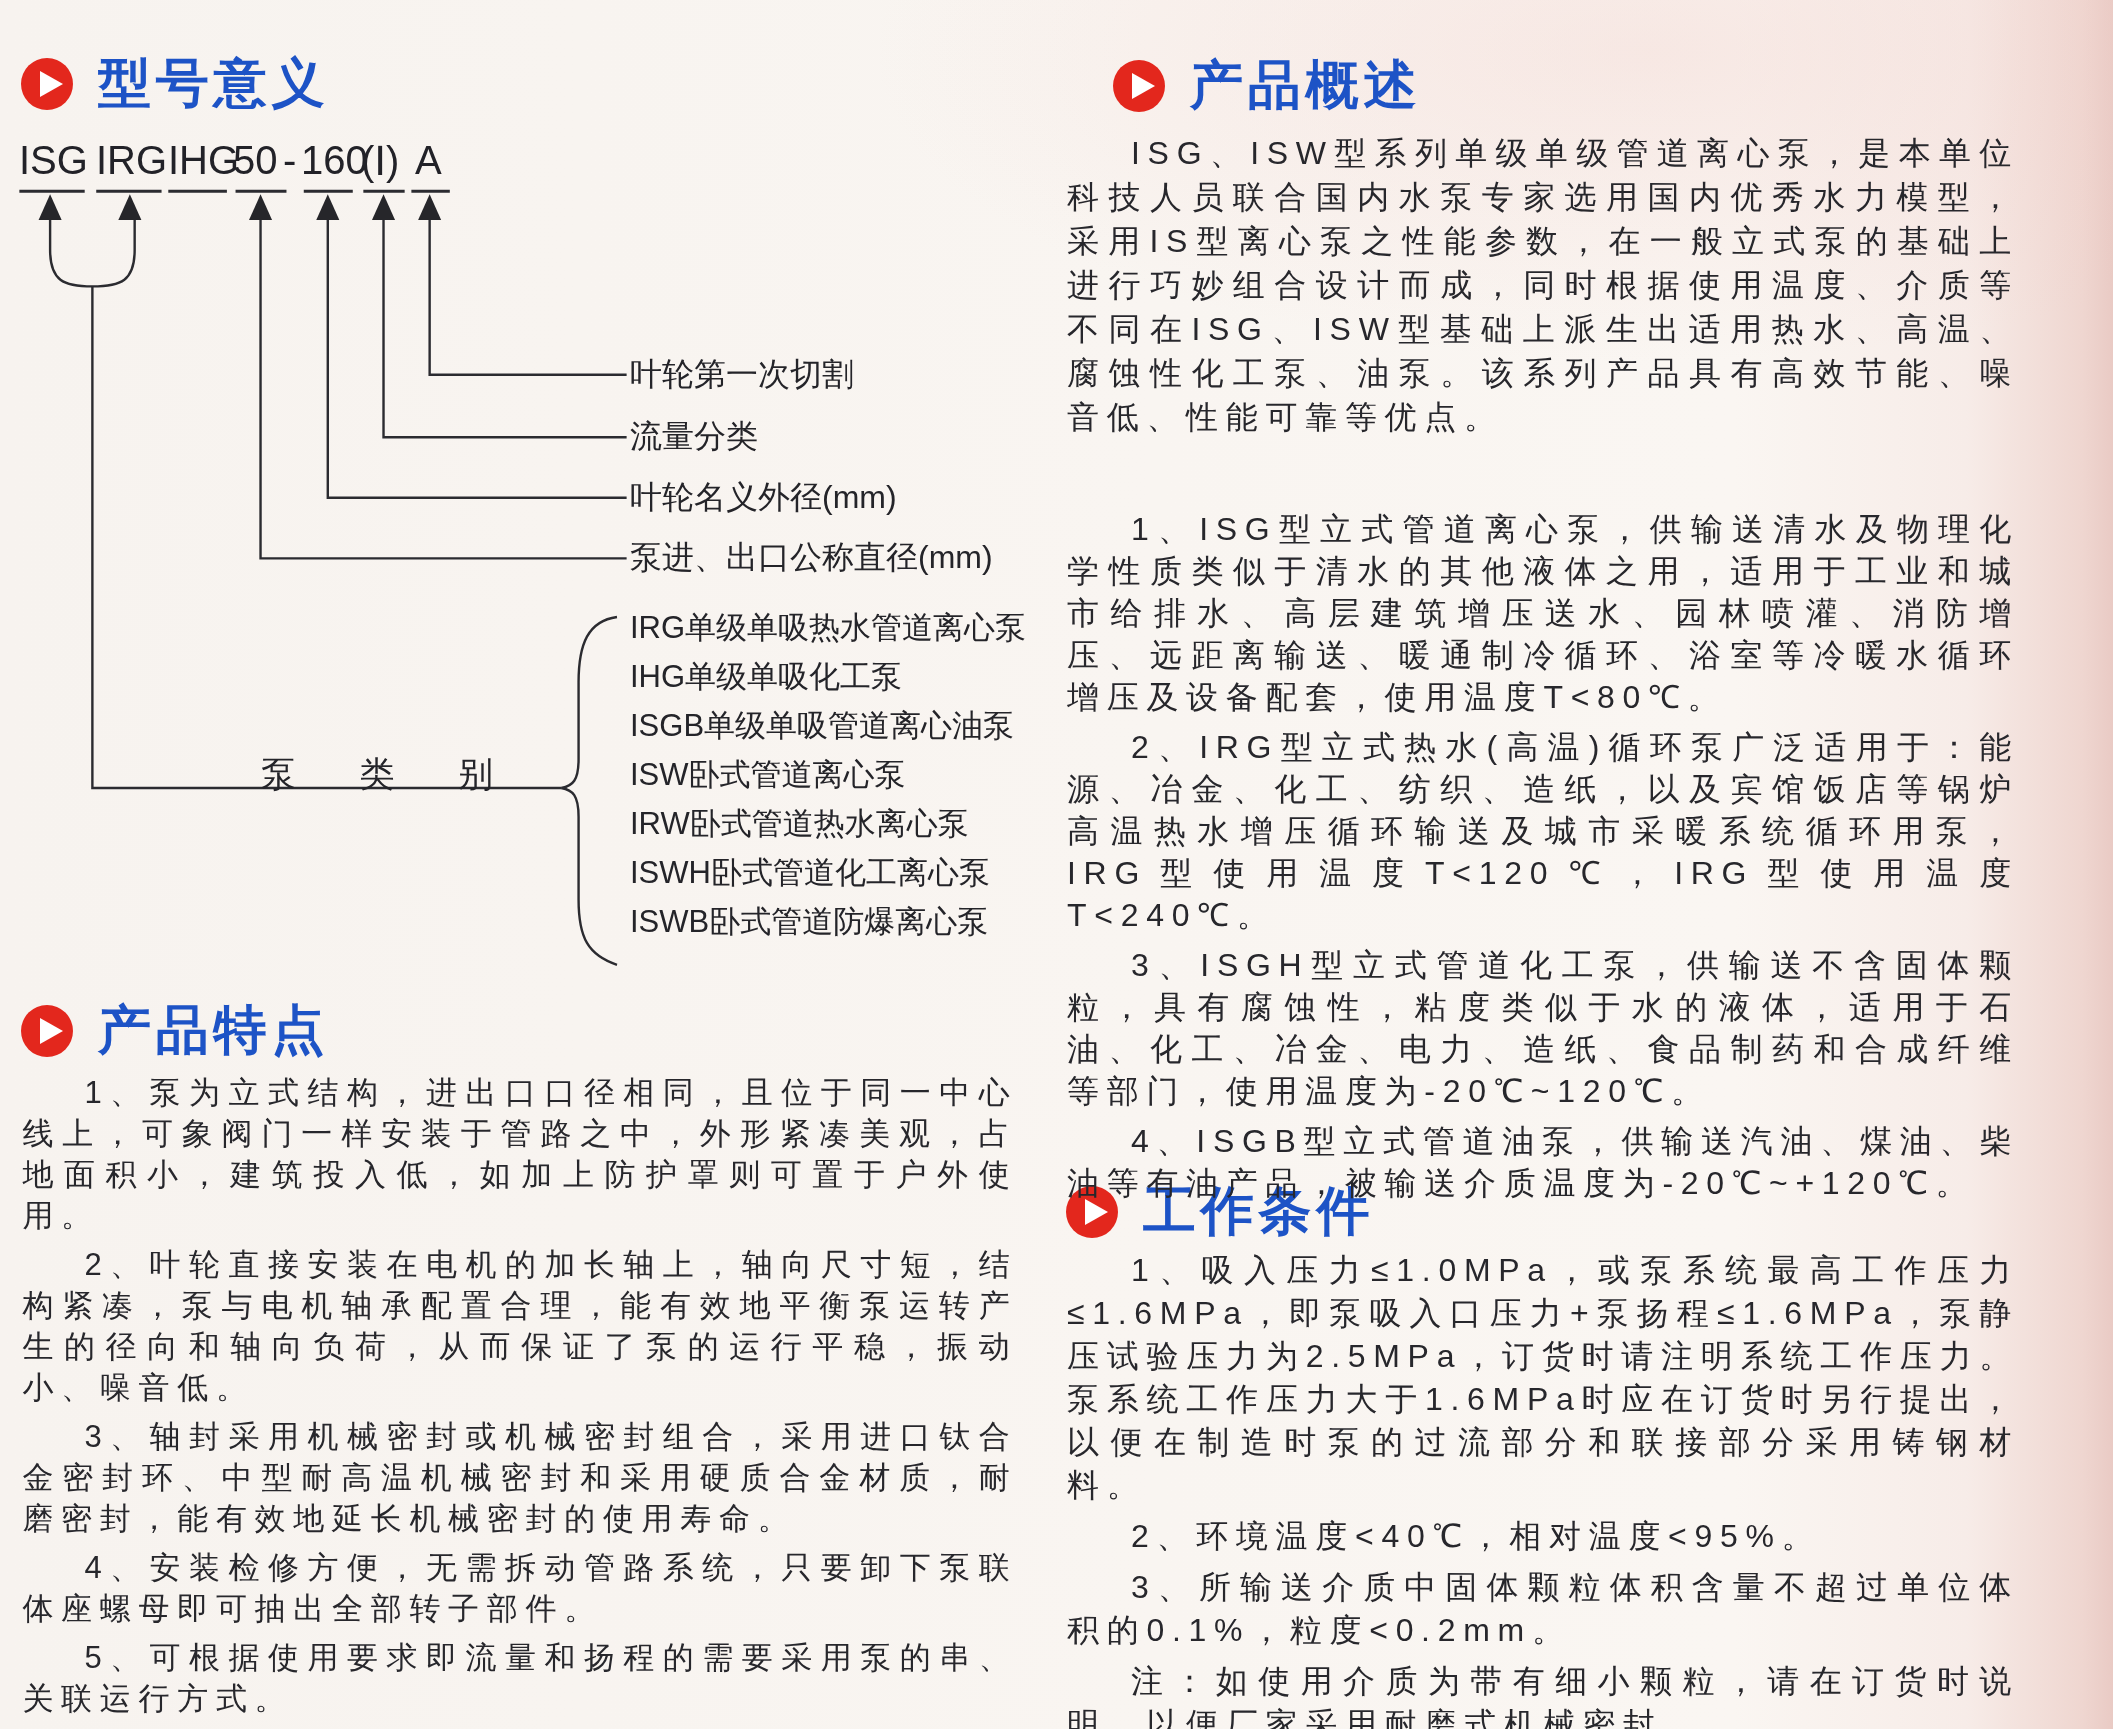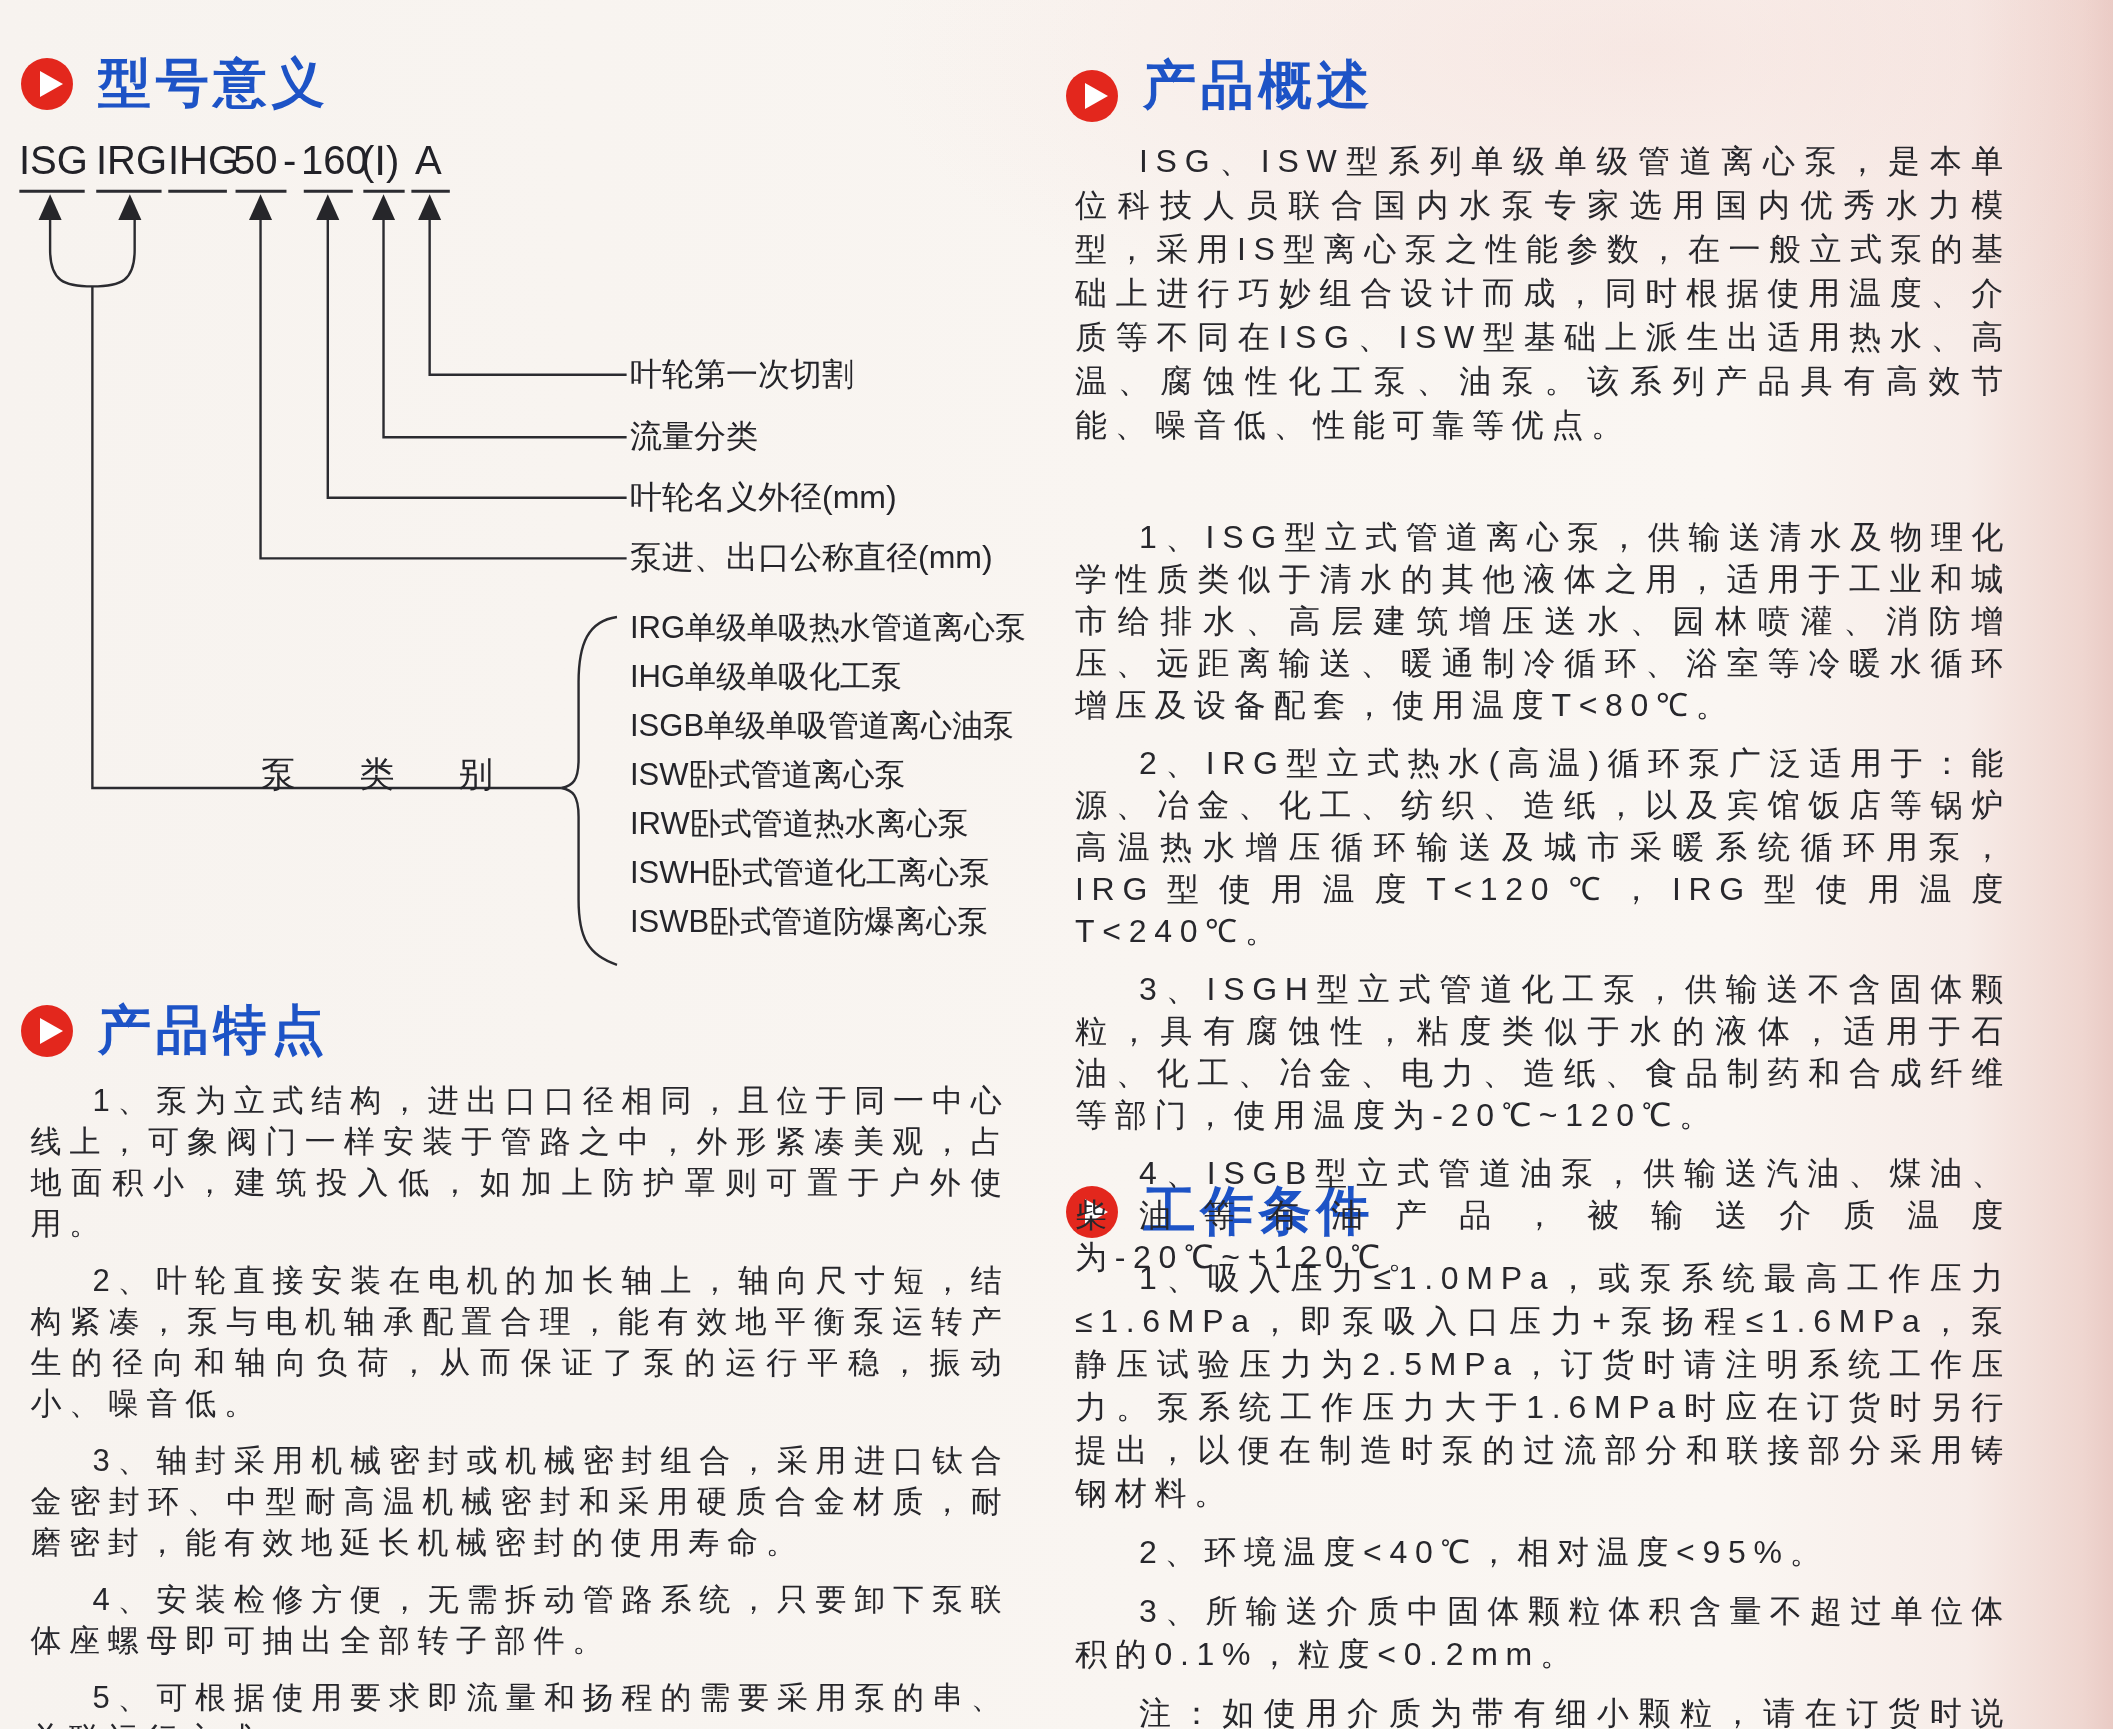--- a/index.html
+++ b/index.html
@@ -22,29 +22,29 @@
   .mseg{position:absolute;top:13.4px;font-size:40px;color:#222228;white-space:nowrap;}
   .callout{position:absolute;left:630px;height:44px;display:flex;align-items:center;
            font-size:32px;color:#242429;white-space:nowrap;text-align:right;}
   #pump-list{position:absolute;left:630px;top:478px;}
   .pump-item{font-size:31px;line-height:49px;color:#242429;white-space:nowrap;}
   #pump-cat{position:absolute;left:261px;top:626px;font-size:35px;color:#242429;
             letter-spacing:13.4px;word-spacing:27px;white-space:nowrap;}
 
   
   .bodytext{position:absolute;text-align:justify;text-justify:inter-character;color:#27272c;}
-  .bodytext p{margin:16px;text-indent:2em;}
+  .bodytext p{margin:8px;text-indent:2em;}
   #feat-text{left:14.4px;top:1064px;width:1011px;font-size:31px;line-height:41px;letter-spacing:7.7px;}
   #overview-text{left:1059px;top:123px;width:968px;font-size:32px;line-height:44px;letter-spacing:7.7px;}
   #uses-text{left:1059px;top:500px;width:968px;font-size:32px;line-height:42px;letter-spacing:7.7px;}
   #cond-text{left:1059px;top:1241px;width:968px;font-size:32px;line-height:43px;letter-spacing:7.7px;}
 
   #hdr-model{left:21px;top:48px;}
   #hdr-feat{left:21px;top:995px;}
-  #hdr-overview{left:1066px;top:50px;align-items:flex-end;}
+  #hdr-overview{left:1113px;top:50px;}
   #hdr-uses{left:1066px;top:440px;}
   #hdr-cond{left:1066px;top:1176px;}
 </style>
 </head>
 <body>
 
 <div id="page">
 
   <div class="sec-header" id="hdr-model">
     <span class="hicon">

